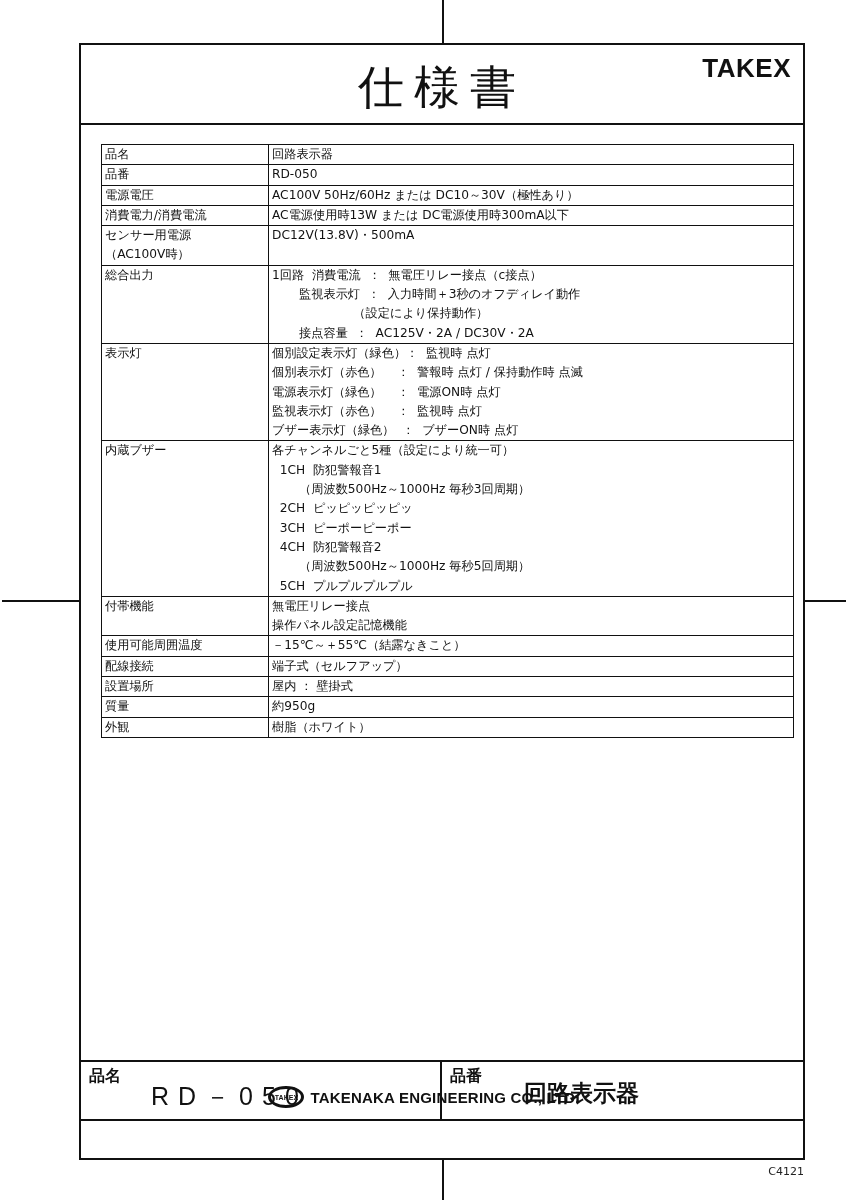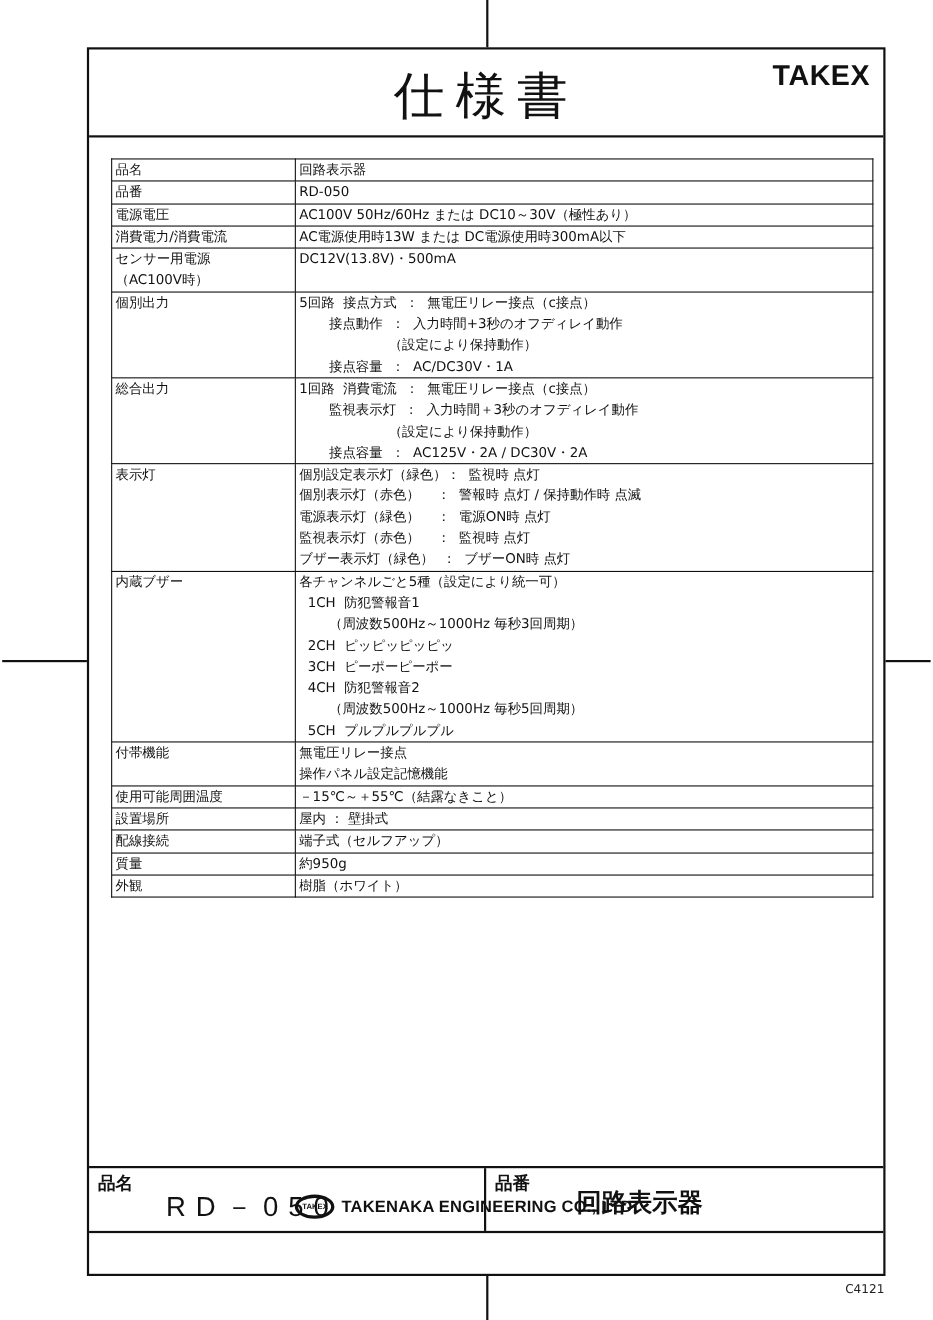--- a/index.html
+++ b/index.html
@@ -89,31 +89,20 @@
             <div class="line">センサー用電源</div>
             <div class="line">（AC100V時）</div>
           </td>
           <td>
             <div class="line">DC12V(13.8V)・500mA</div>
             <div class="line"></div>
           </td>
         </tr>
         <tr>
           <td class="label">
-            <div class="line">個別出力</div>
-          </td>
-          <td>
-            <div class="line">5回路  接点方式  ：  無電圧リレー接点（c接点）</div>
-            <div class="line">       接点動作  ：  入力時間+3秒のオフディレイ動作</div>
-            <div class="line">                     （設定により保持動作）</div>
-            <div class="line">       接点容量  ：  AC/DC30V・1A</div>
-          </td>
-        </tr>
-        <tr>
-          <td class="label">
             <div class="line">総合出力</div>
           </td>
           <td>
             <div class="line">1回路  消費電流  ：  無電圧リレー接点（c接点）</div>
             <div class="line">       監視表示灯  ：  入力時間＋3秒のオフディレイ動作</div>
             <div class="line">                     （設定により保持動作）</div>
             <div class="line">       接点容量  ：  AC125V・2A / DC30V・2A</div>
           </td>
         </tr>
         <tr>
@@ -155,32 +144,32 @@
         <tr>
           <td class="label">
             <div class="line">使用可能周囲温度</div>
           </td>
           <td>
             <div class="line">－15℃～＋55℃（結露なきこと）</div>
           </td>
         </tr>
         <tr>
           <td class="label">
+            <div class="line">配線接続</div>
+          </td>
+          <td>
+            <div class="line">端子式（セルフアップ）</div>
+          </td>
+        </tr>
+        <tr>
+          <td class="label">
             <div class="line">設置場所</div>
           </td>
           <td>
             <div class="line">屋内 ： 壁掛式</div>
-          </td>
-        </tr>
-        <tr>
-          <td class="label">
-            <div class="line">配線接続</div>
-          </td>
-          <td>
-            <div class="line">端子式（セルフアップ）</div>
           </td>
         </tr>
         <tr>
           <td class="label">
             <div class="line">質量</div>
           </td>
           <td>
             <div class="line">約950g</div>
           </td>
         </tr>

